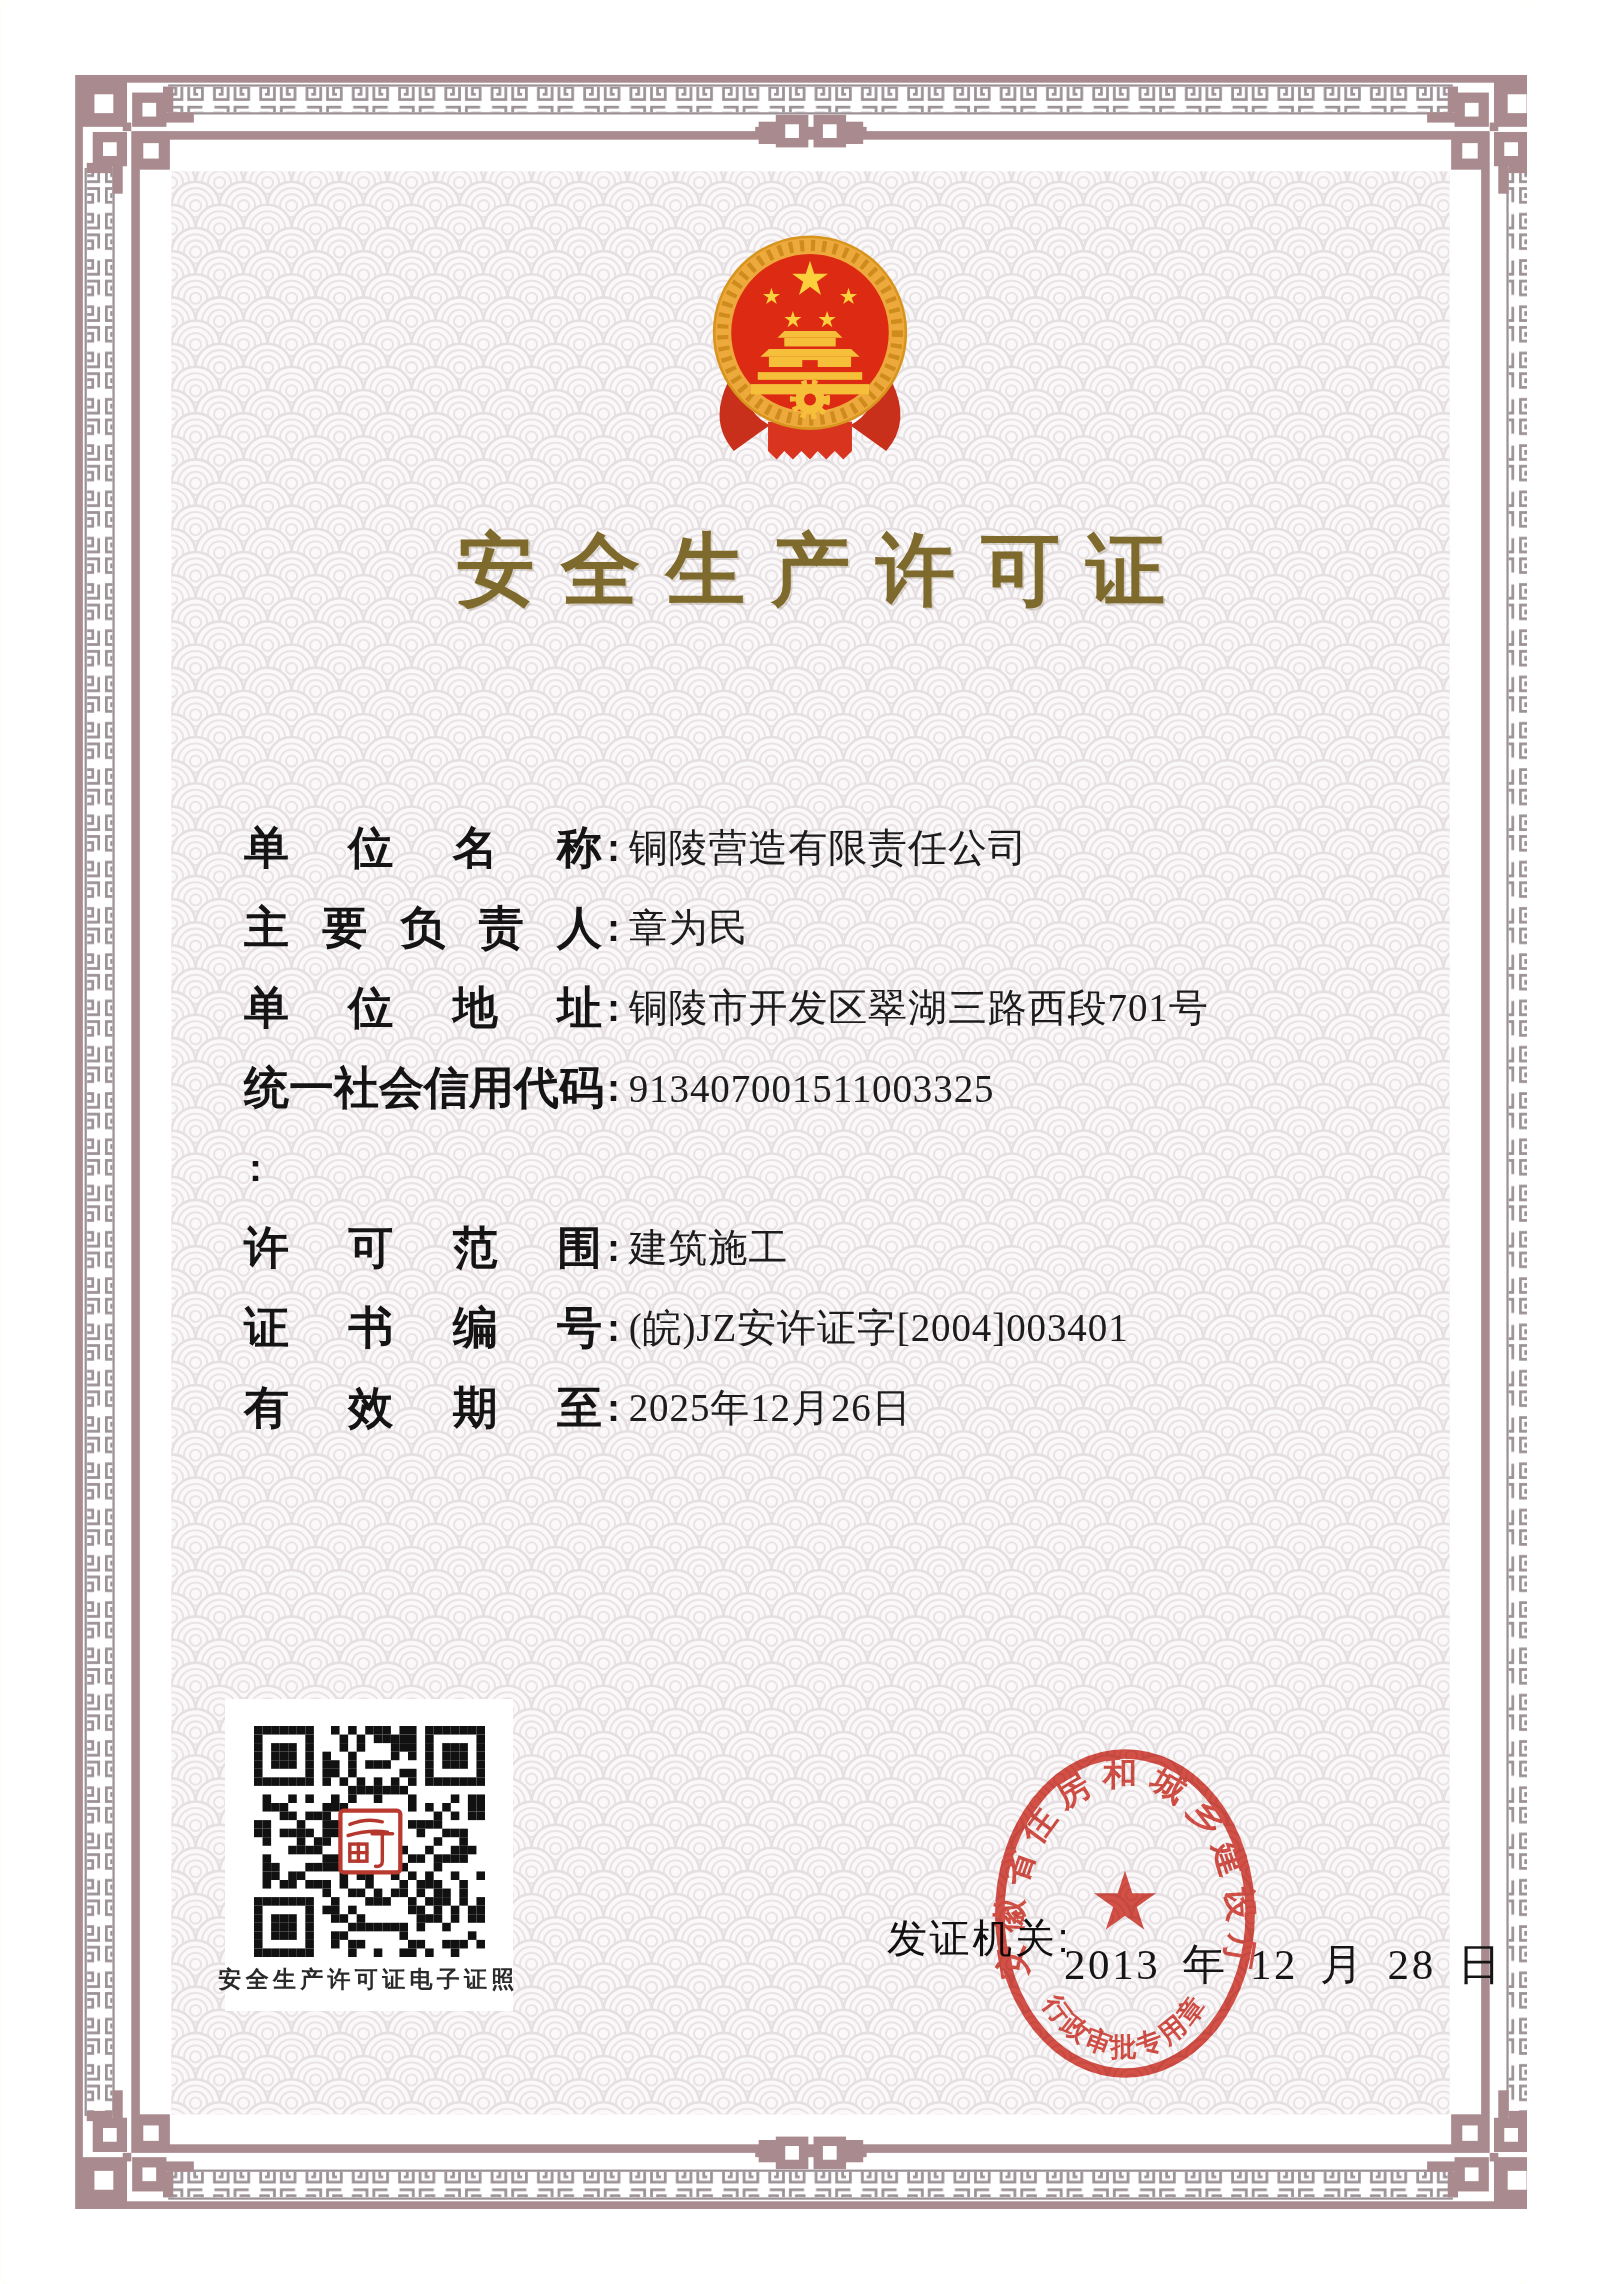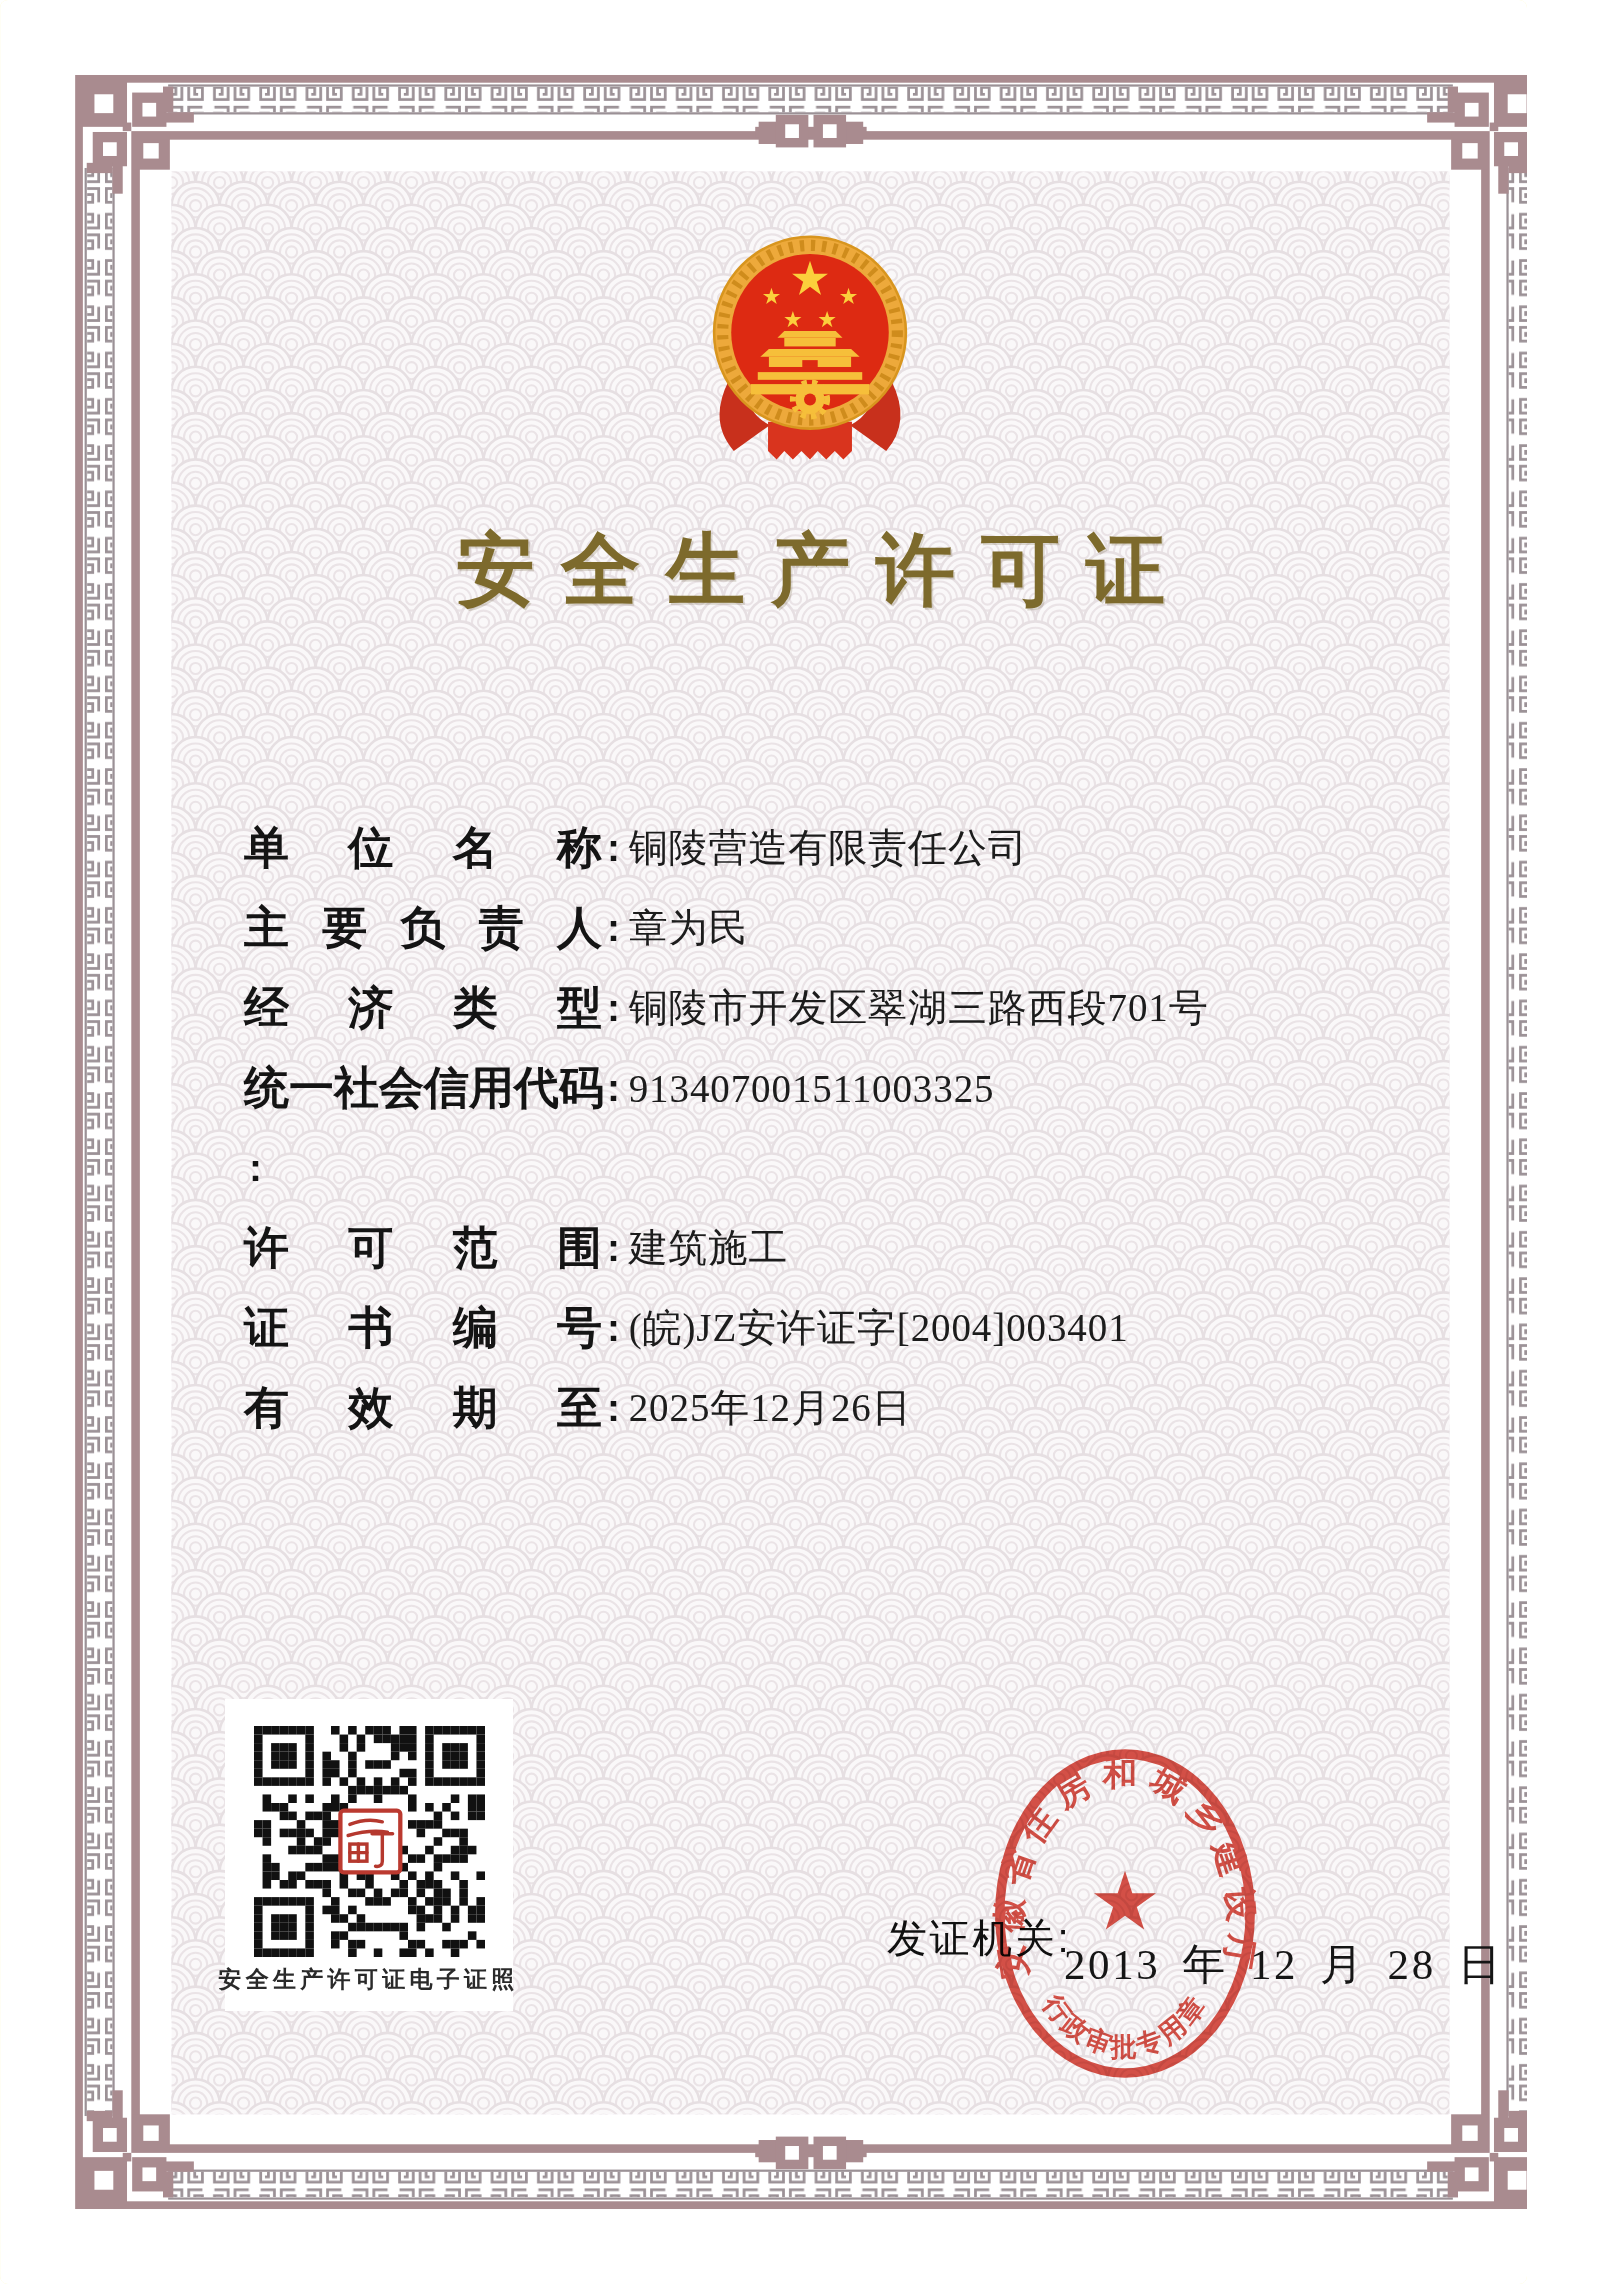--- a/index.html
+++ b/index.html
@@ -2578,21 +2578,21 @@
         <span class="flabel">单位名称</span>
         <span class="fcolon">:</span>
         <span class="fvalue">铜陵营造有限责任公司</span>
       </div>
       <div class="frow">
         <span class="flabel">主要负责人</span>
         <span class="fcolon">:</span>
         <span class="fvalue">章为民</span>
       </div>
       <div class="frow">
-        <span class="flabel">经济类型</span>
+        <span class="flabel">单位地址</span>
         <span class="fcolon">:</span>
         <span class="fvalue">铜陵市开发区翠湖三路西段701号</span>
       </div>
       <div class="frow">
         <span class="flabel">统一社会信用代码</span>
         <span class="fcolon">:</span>
         <span class="fvalue">913407001511003325</span>
       </div>
       <div class="frow">
         <span class="fcolon">:</span>

